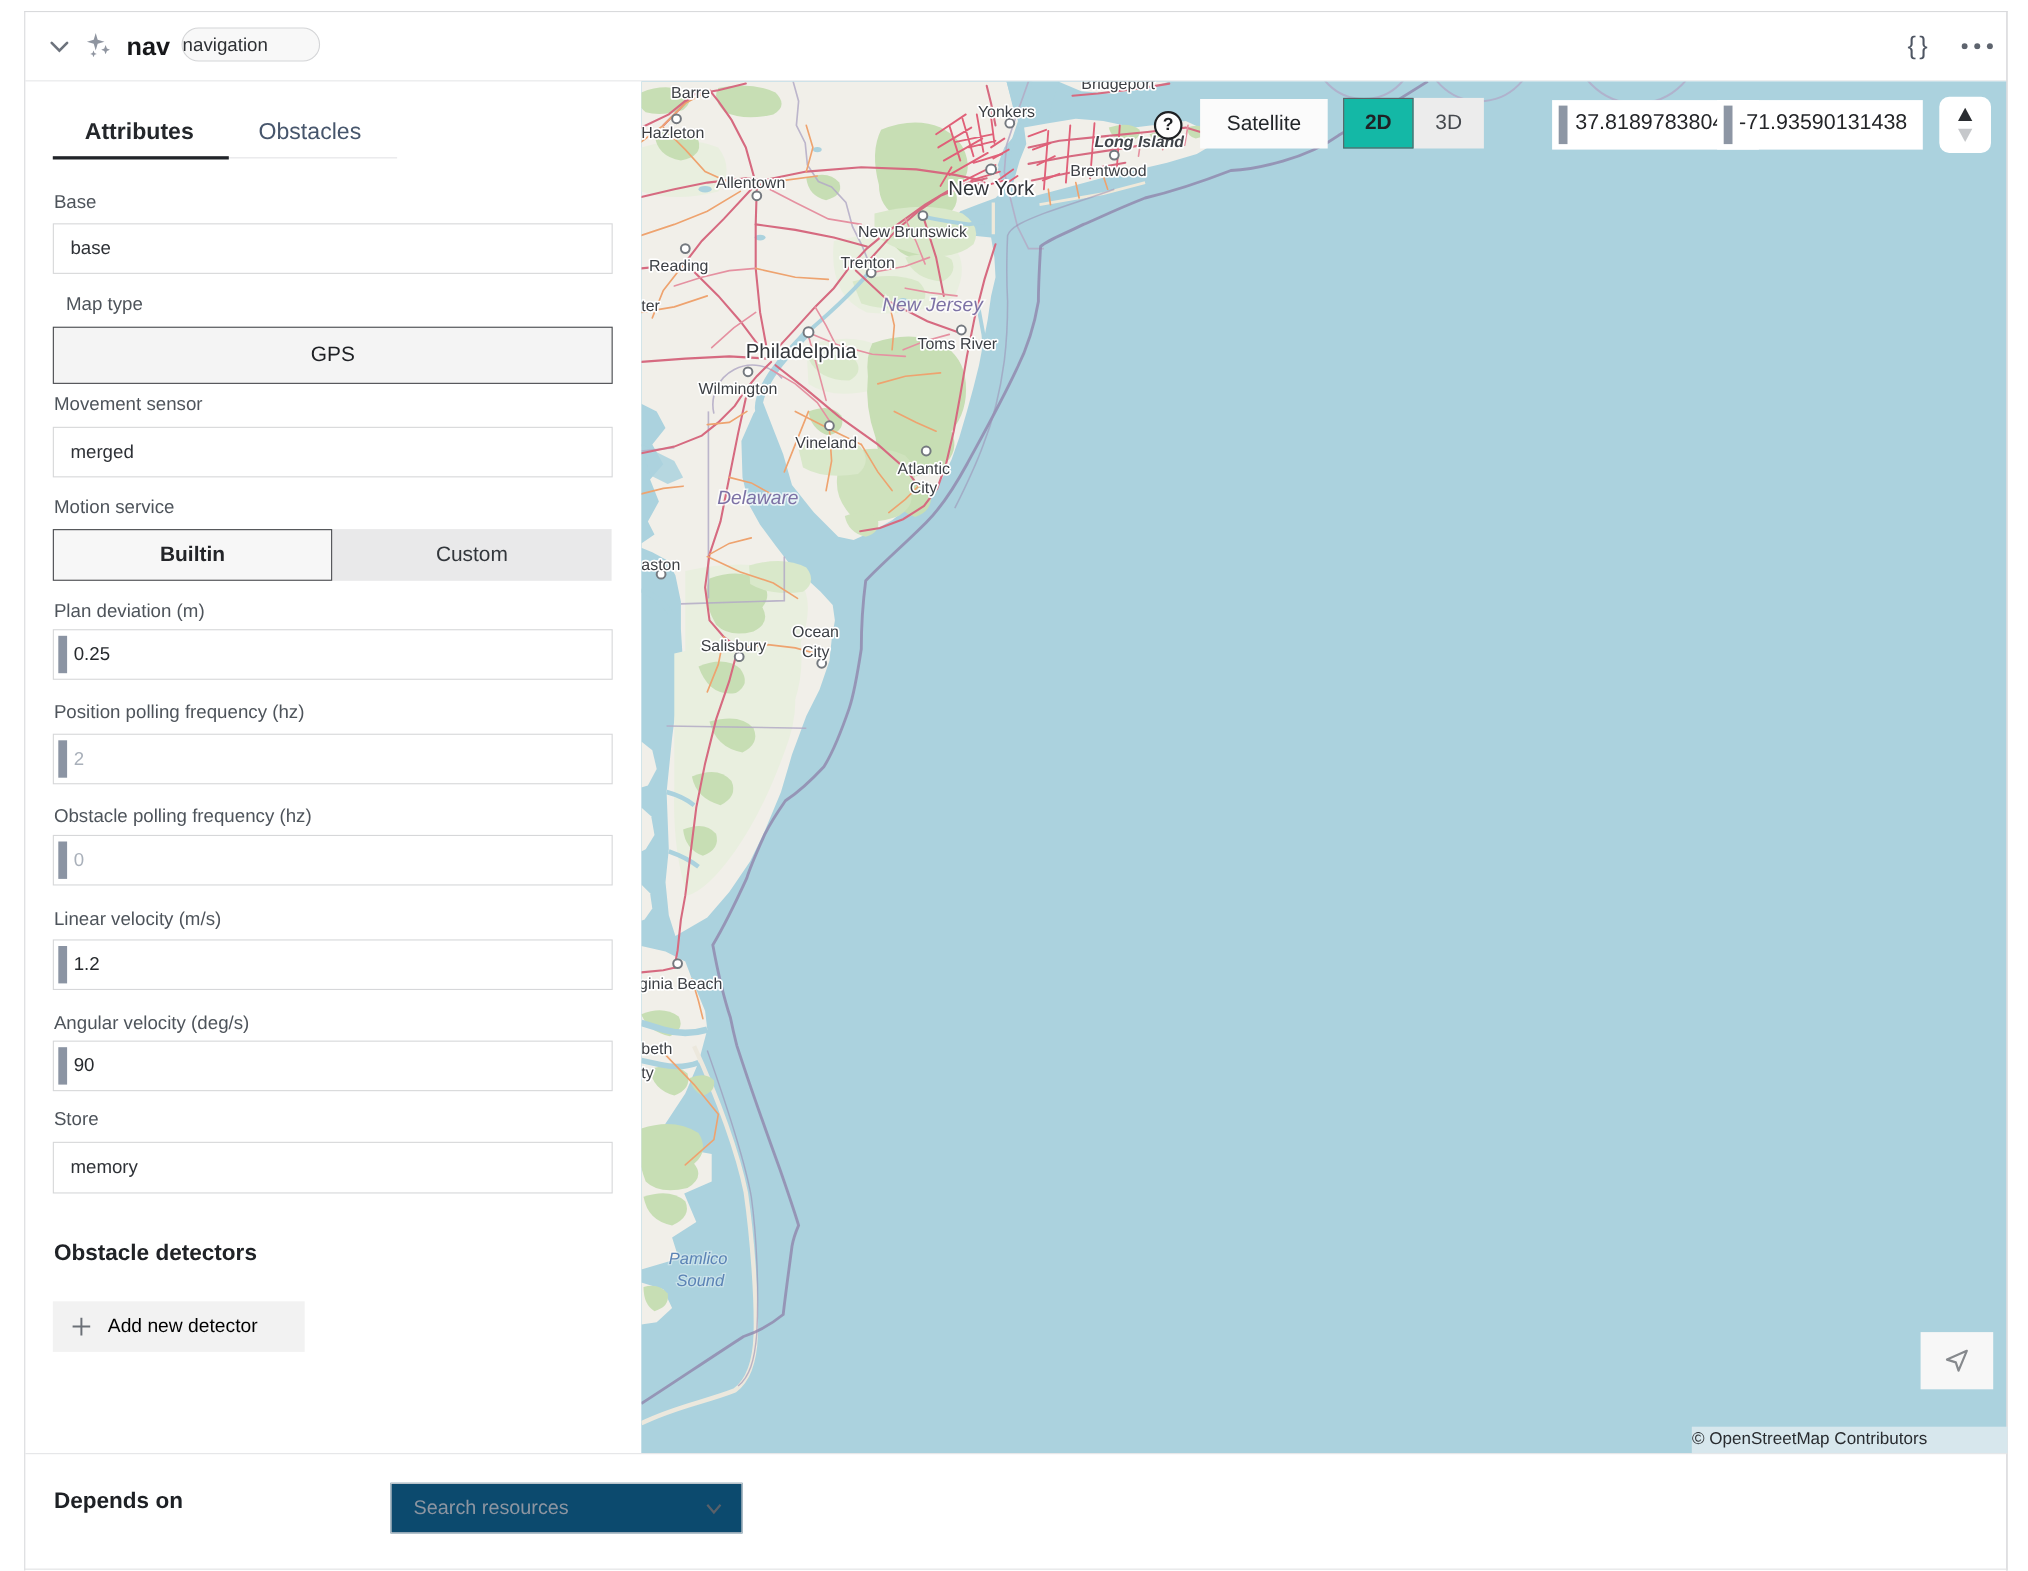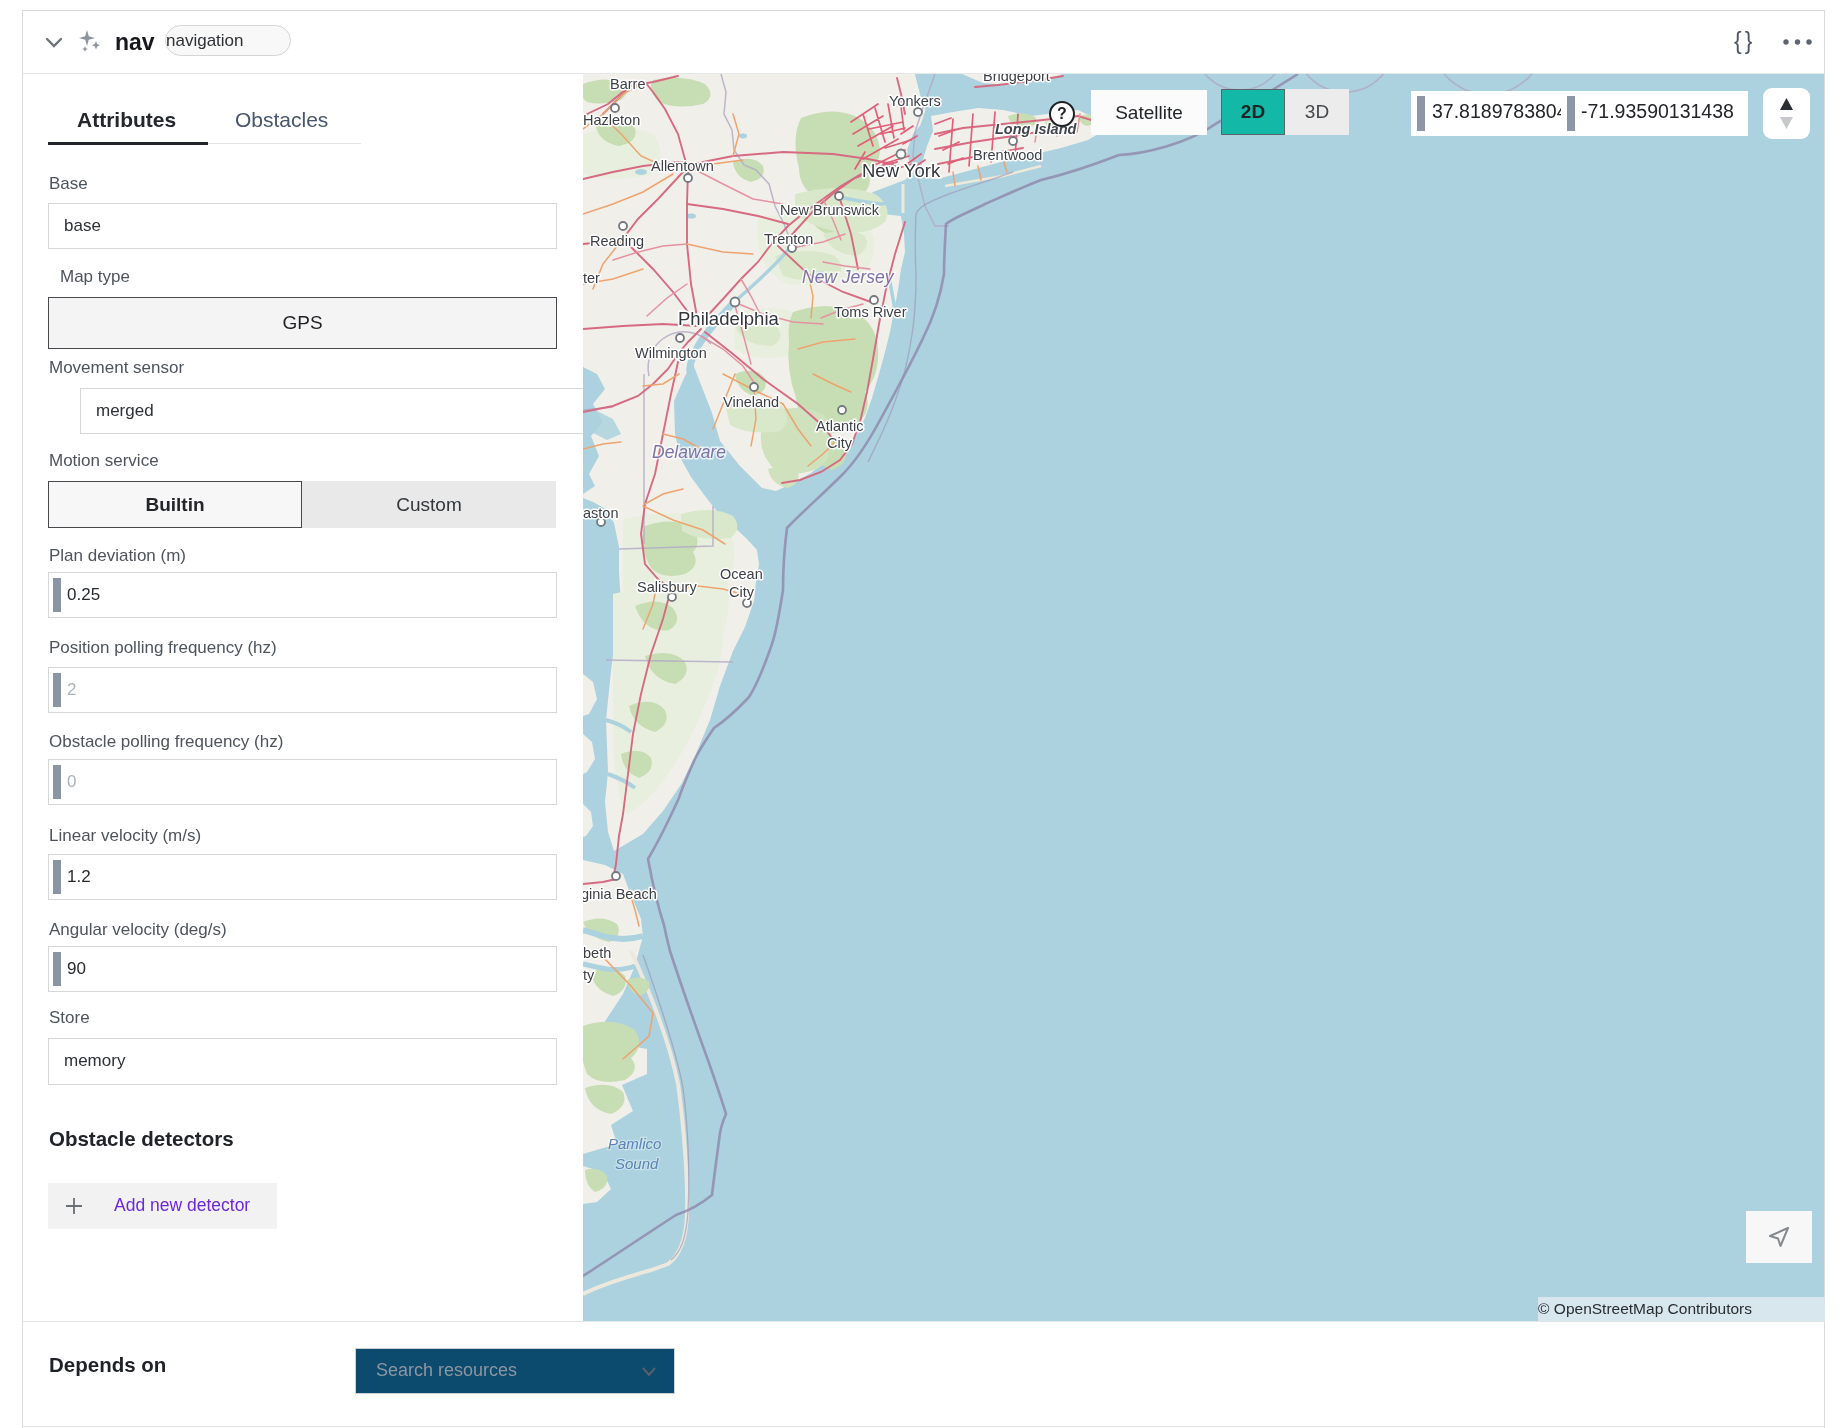--- a/index.html
+++ b/index.html
@@ -45,21 +45,21 @@
 <div class="abs" style="left:48px;top:143px;width:313px;height:1px;background:#e3e3e5;"></div>
 <div class="abs" style="left:48px;top:142px;width:160px;height:3px;background:#212429;"></div>
 
 <div class="label" style="left:49px;top:174px;">Base</div>
 <div class="tin" style="top:203px;">base</div>
 
 <div class="label" style="left:60px;top:267px;">Map type</div>
 <div class="abs" style="left:48px;top:297px;width:509px;height:52px;background:#f4f4f4;border:1px solid #47494d;font-size:19px;font-weight:normal;color:#1f2125;text-align:center;line-height:50px;">GPS</div>
 
 <div class="label" style="left:49px;top:358px;">Movement sensor</div>
-<div class="tin" style="top:388px;margin-left:32px;">merged</div>
+<div class="tin" style="top:388px;">merged</div>
 
 <div class="label" style="left:49px;top:451px;">Motion service</div>
 <div class="abs" style="left:48px;top:481px;width:254px;height:47px;background:#f7f7f7;border:1px solid #46484c;font-size:19px;font-weight:bold;color:#232529;text-align:center;line-height:45px;z-index:2;">Builtin</div>
 <div class="abs" style="left:302px;top:481px;width:254px;height:47px;background:#e9e9ea;font-size:19px;color:#33373c;text-align:center;line-height:47px;">Custom</div>
 
 <div class="label" style="left:49px;top:546px;">Plan deviation (m)</div>
 <div class="nin" style="top:572px;"><span class="bar"></span><span class="val">0.25</span></div>
 
 <div class="label" style="left:49px;top:638px;">Position polling frequency (hz)</div>
 <div class="nin" style="top:667px;"><span class="bar"></span><span class="val ph">2</span></div>
@@ -74,21 +74,21 @@
 <div class="nin" style="top:946px;"><span class="bar"></span><span class="val">90</span></div>
 
 <div class="label" style="left:49px;top:1008px;">Store</div>
 <div class="tin" style="top:1038px;height:47px;">memory</div>
 
 <div class="abs" style="left:49px;top:1127px;font-size:20.5px;font-weight:600;color:#202327;">Obstacle detectors</div>
 <div class="abs" style="left:48px;top:1183px;width:229px;height:46px;background:#f2f2f2;">
   <svg class="abs" style="left:17px;top:14px" width="18" height="18" viewBox="0 0 18 18">
       <path d="M9 1 V17 M1 9 H17" stroke="#6b7077" stroke-width="1.8"></path>
     </svg>
-  <div class="abs" style="left:66px;top:12px;font-size:17.5px;color:#6d28d9;">Add new detector</div>
+  <div class="abs" style="left:50px;top:12px;font-size:17.5px;color:#000000;">Add new detector</div>
 </div>
 
 <div class="abs" id="map" style="left:583px;top:74px;width:1241px;height:1247px;overflow:hidden;background:#abd2de;">
 <svg width="1242" height="1248" viewBox="0 0 1242 1248">
 
   <path d="M0,0 L332,0 L338,22 L348,39 L330,60 L324,76 L330,90 L338,96 L330,110
     L285,125 L300,140 L318,142
     L321,160 L322,178 L318,195 L315,216 L312,232 L307,258 L302,278 L296,300 L289,324 L282,344 L274,360 L265,377 L248,383 L228,399 L208,410 L193,417
     L179,414 L157,392 L137,367 L129,339 L120,316 L110,290
     L102,302 L91,327 L92,360 L98,385 L108,403 L122,422 L136,440 L150,452 L163,464 L174,476

